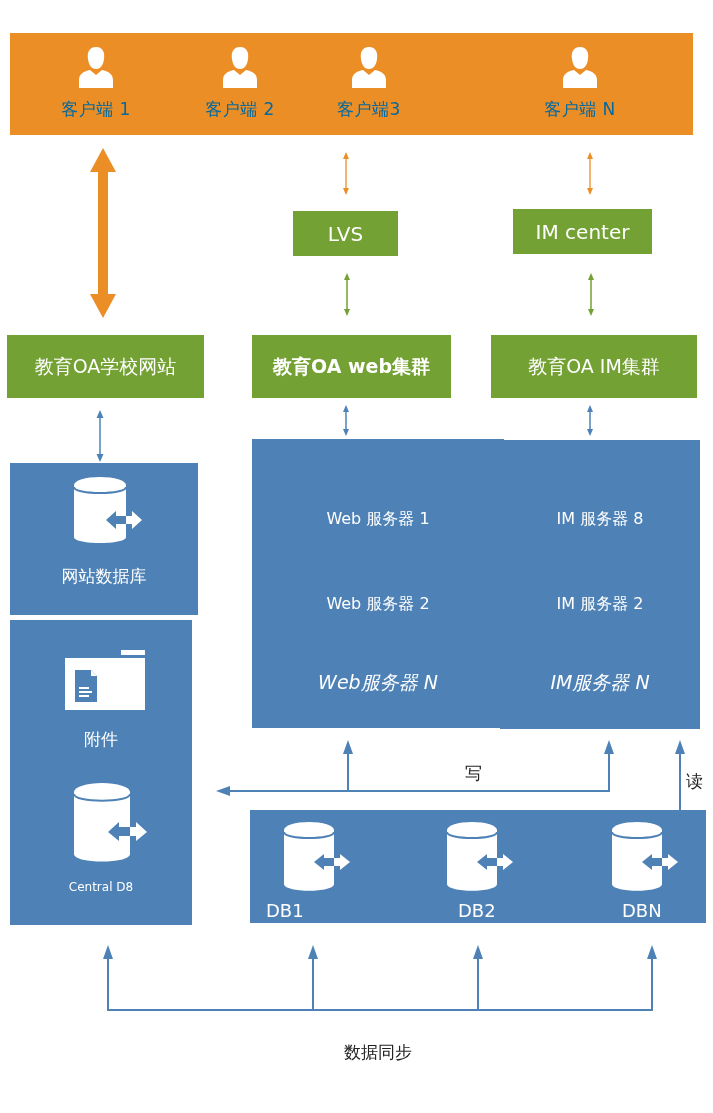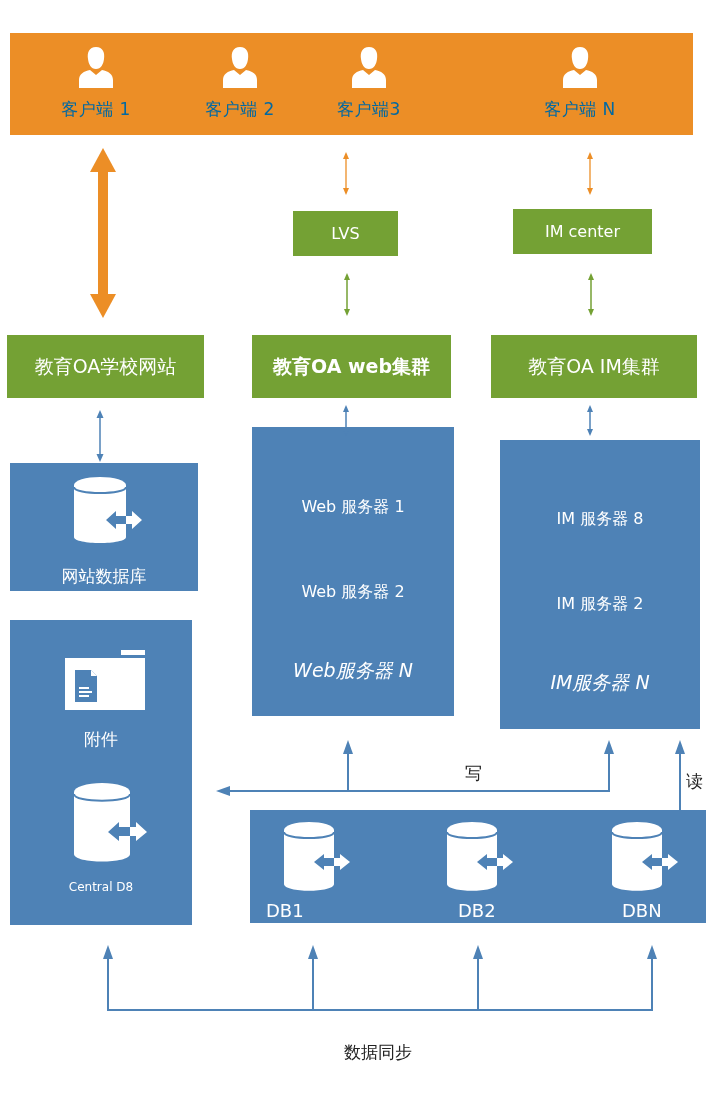--- a/index.html
+++ b/index.html
@@ -4,21 +4,21 @@
 <style>
   html, body { margin: 0; padding: 0; background: #ffffff; }
   body { width: 713px; height: 1113px; position: relative; overflow: hidden;
          font-family: "DejaVu Sans", "Liberation Sans", sans-serif; }
   .abs { position: absolute; }
   .orange-bar { left: 10px; top: 33px; width: 683px; height: 102px; background: #ec8e26; }
   .client { position: absolute; top: 44px; width: 110px; text-align: center; color: #0369a1; }
   .client .lbl { display: block; margin-top: 6px; font-size: 17px; letter-spacing: 0.5px; }
   .green { position: absolute; background: #74a134; color: #fff; display: flex;
            align-items: center; justify-content: center; font-size: 19px; }
-  .green.small { font-size: 16px; align-items: center; }
+  .green.small { font-size: 20px; align-items: center; }
   .blue { position: absolute; background: #4e82b6; color: #fff; }
   .srv { position: absolute; left: 0; right: 0; text-align: center; font-size: 16px; }
   .srv.big { font-size: 19px; font-style: italic; }
   .cap { position: absolute; left: 0; right: 0; text-align: center; font-size: 17px; color: #fff; }
   .plain-label { position: absolute; color: #222; font-size: 17px; }
   svg.overlay { position: absolute; left: 0; top: 0; }
 </style>
 </head>
 <body>
 
@@ -63,21 +63,21 @@
 <div class="green" style="left:7px; top:335px; width:197px; height:63px;">
   <span>教育OA学校网站</span>
 </div>
 <div class="green" style="left:252px; top:335px; width:199px; height:63px;font-weight:bold;">
   <span>教育OA web集群</span>
 </div>
 <div class="green" style="left:491px; top:335px; width:206px; height:63px;">
   <span>教育OA IM集群</span>
 </div>
 
-<div class="blue" style="left:10px; top:463px; width:188px; height:128px;">
+<div class="blue" style="left:10px; top:463px; width:188px; height:152px;">
   <svg class="abs" style="left:60px; top:12px;" width="76" height="76" viewBox="0 0 76 76">
     <path d="M4 10 L4 62 C4 70 56 70 56 62 L56 10 Z" fill="#fff"></path>
     <ellipse cx="30" cy="10" rx="26" ry="8" fill="#fff"></ellipse>
     <path d="M4 12 C4 20 56 20 56 12" fill="none" stroke="#4e82b6" stroke-width="2"></path>
     <path d="M36 45 L46 36 L46 41 L56 41 L56 49 L46 49 L46 54 Z" fill="#4e82b6"></path>
     <path d="M56 41 L62 41 L62 36 L72 45 L62 54 L62 49 L56 49 Z" fill="#fff"></path>
   </svg>
   <div class="cap" style="top:102px;">网站数据库</div>
 </div>
 
@@ -95,21 +95,21 @@
   <svg class="abs" style="left:60px; top:160px;" width="80" height="90" viewBox="0 0 80 90">
     <path d="M4 12 L4 74 C4 84 60 84 60 74 L60 12 Z" fill="#fff"></path>
     <ellipse cx="32" cy="12" rx="28" ry="9" fill="#fff"></ellipse>
     <path d="M4 14 C4 23 60 23 60 14" fill="none" stroke="#4e82b6" stroke-width="2"></path>
     <path d="M38 52 L49 42 L49 47 L60 47 L60 56 L49 56 L49 61 Z" fill="#4e82b6"></path>
     <path d="M60 47 L66 47 L66 42 L77 52 L66 61 L66 56 L60 56 Z" fill="#fff"></path>
   </svg>
   <div class="cap" style="top:260px; font-size:12px;">Central D8</div>
 </div>
 
-<div class="blue" style="left:252px; top:427px; width:202px; height:289px;">
+<div class="blue" style="left:252px; top:439px; width:228px; height:289px;padding-left:24px;">
   <div class="srv" style="top:70px;">Web 服务器 1</div>
   <div class="srv" style="top:155px;">Web 服务器 2</div>
   <div class="srv big" style="top:231px;">Web服务器 N</div>
 </div>
 
 <div class="blue" style="left:500px; top:440px; width:200px; height:289px;">
   <div class="srv" style="top:69px;">IM  服务器 8</div>
   <div class="srv" style="top:154px;">IM 服务器 2</div>
   <div class="srv big" style="top:230px;">IM服务器 N</div>
 </div>

